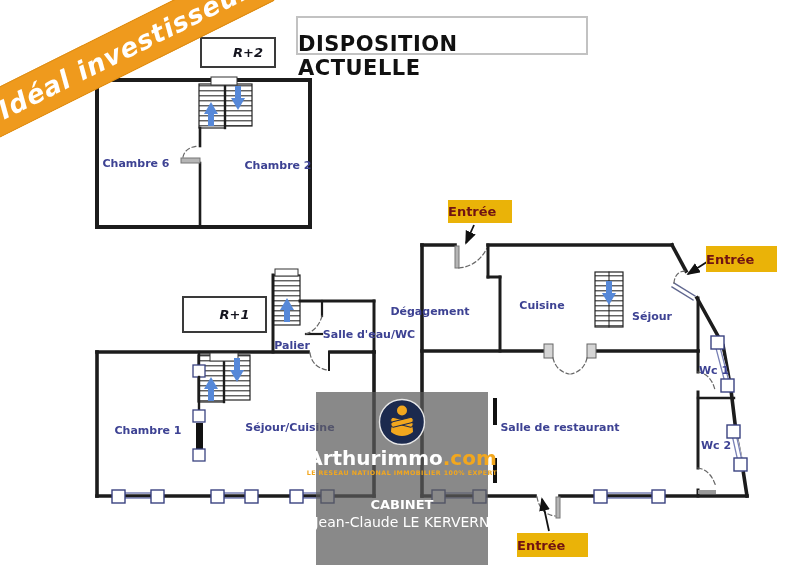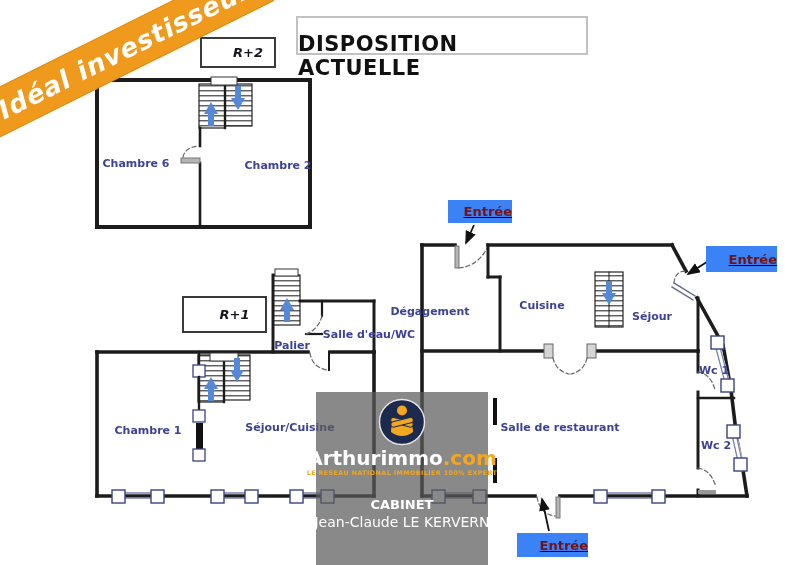--- a/index.html
+++ b/index.html
@@ -18,22 +18,22 @@
 
   .titlebox{position:absolute;left:296px;top:16px;width:288px;height:35px;
             border:2px solid #c2c2c2;background:#fff;display:flex;align-items:center;
             justify-content:center;z-index:20;}
   .titlebox span{font-weight:bold;font-size:21px;color:#111;letter-spacing:.5px;margin-top:41px;}
 
   .floorbox{position:absolute;border:2px solid #3a3a3a;background:#fff;z-index:20;
             display:flex;align-items:center;justify-content:center;padding-left:20px;}
   .floorbox span{font-weight:bold;font-style:italic;font-size:13px;color:#15151f;}
 
-  .entree{position:absolute;background:#3b82f6;z-index:20;display:flex;
-          align-items:center;justify-content:flex-end;text-decoration:underline;}
+  .entree{position:absolute;background:#eab308;z-index:20;display:flex;
+          align-items:center;justify-content:flex-start;}
   .entree span{color:#701312;font-weight:bold;font-size:13px;}
 
   .lbl{position:absolute;transform:translate(-50%,-50%);color:#3D4293;
        font-size:11px;font-weight:600;white-space:nowrap;z-index:15;}
 
   
   .logo{position:absolute;left:316px;top:392px;width:172px;height:175px;
         background:rgba(92,92,92,.72);z-index:18;display:flex;flex-direction:column;
         align-items:center;padding-top:6px;box-sizing:border-box;}
   .logo .brandline{margin-top:2px;font-weight:bold;font-size:20px;line-height:20px;}

